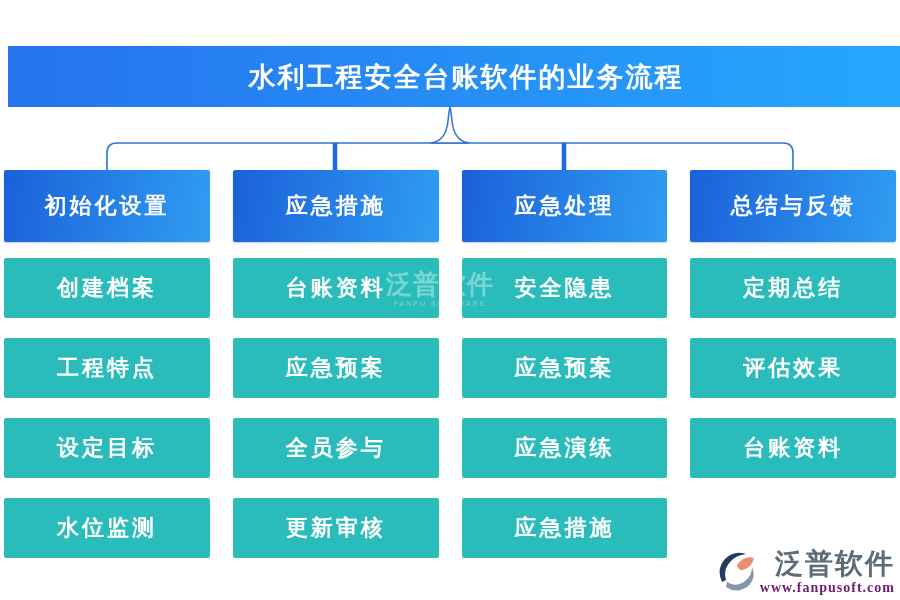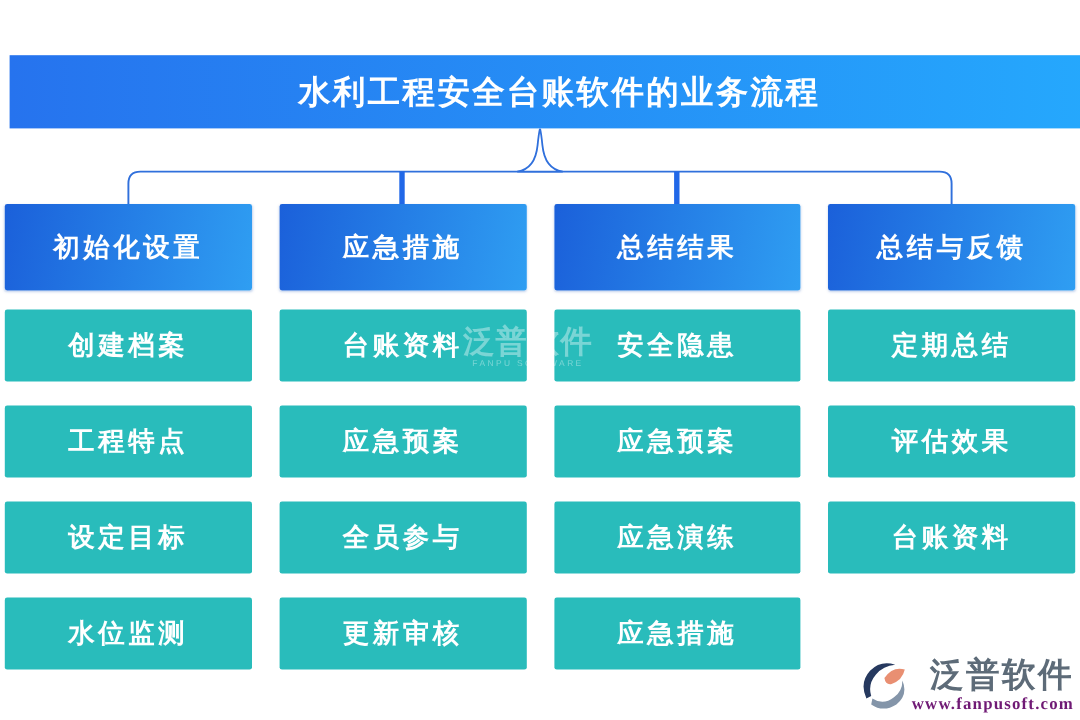--- a/index.html
+++ b/index.html
@@ -65,21 +65,21 @@
   </svg>
 
   <div class="headers">
     <div class="hdr">
       <span>初始化设置</span>
     </div>
     <div class="hdr">
       <span>应急措施</span>
     </div>
     <div class="hdr">
-      <span>总结结果</span>
+      <span>应急处理</span>
     </div>
     <div class="hdr">
       <span>总结与反馈</span>
     </div>
   </div>
 
   <div class="nodes">
     <div class="node">
         <span>创建档案</span>
       </div>

